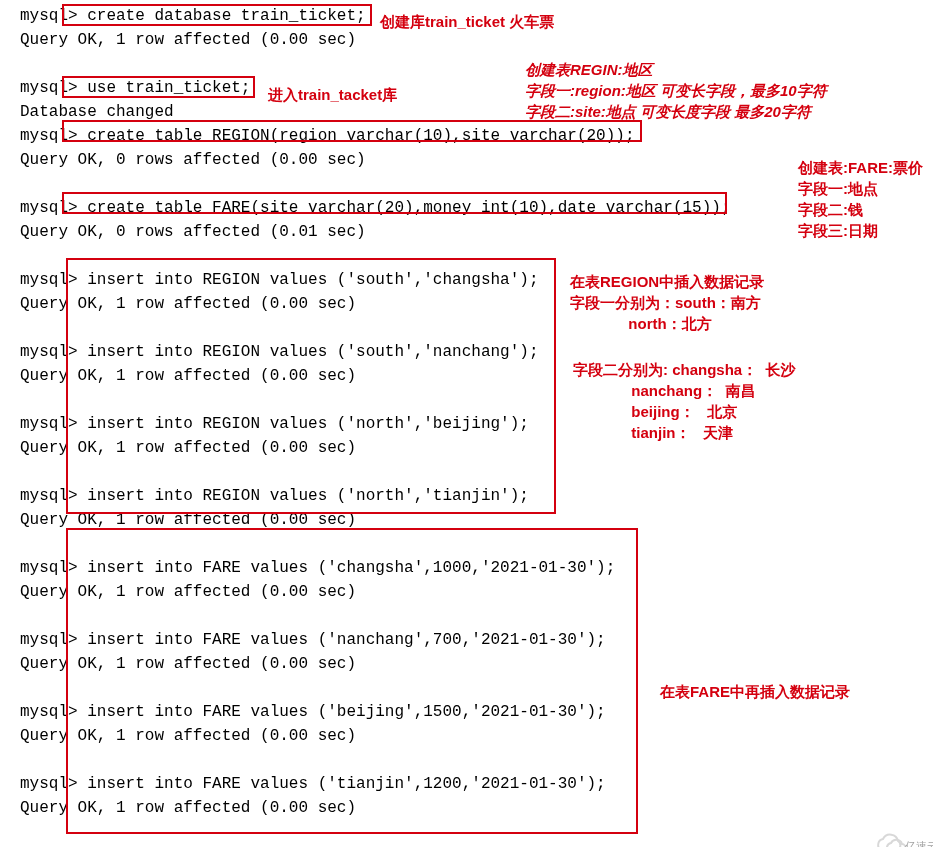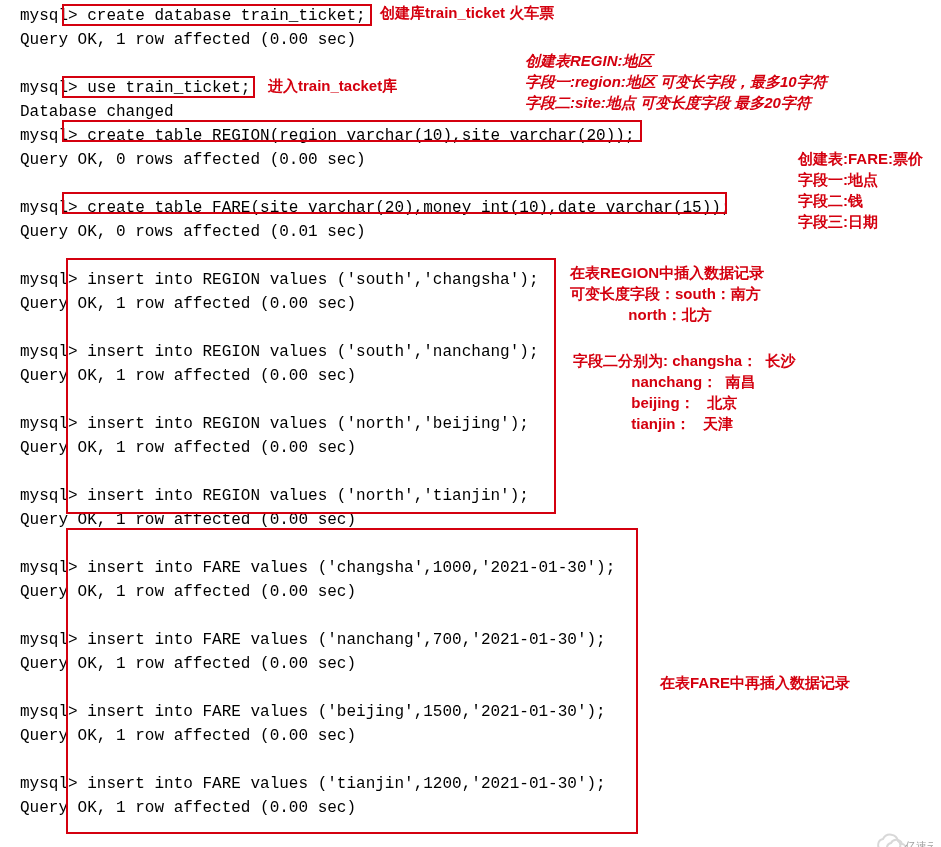--- a/index.html
+++ b/index.html
@@ -31,20 +31,21 @@
   }
   
   .annot {
     position: absolute;
     color: #d4000f;
     font-family: "Microsoft YaHei", "SimSun", Arial, sans-serif;
     font-size: 15px;
     font-weight: bold;
     line-height: 1.4;
     white-space: nowrap;
+    margin-top: 9px;
   }
   .annot.multi {
     white-space: pre;
   }
   .watermark {
     position: absolute;
     right: 70px;
     bottom: 10px;
     color: #d9d9d9;
     font-family: Arial, sans-serif;
@@ -77,21 +78,21 @@
     <div class="annot" style="left: 380px; top: 2px;">创建库train_ticket 火车票</div>
     <div class="annot multi" style="left: 525px; top: 50px; font-style: italic;">创建表REGIN:地区
 字段一:region:地区 可变长字段，最多10字符
 字段二:site:地点 可变长度字段 最多20字符</div>
     <div class="annot" style="left: 268px; top: 75px;">进入train_tacket库</div>
     <div class="annot multi" style="left: 798px; top: 148px;">创建表:FARE:票价
 字段一:地点
 字段二:钱
 字段三:日期</div>
     <div class="annot multi" style="left: 570px; top: 262px;">在表REGION中插入数据记录
-可变长度字段：south：南方
+字段一分别为：south：南方
               north：北方</div>
     <div class="annot multi" style="left: 573px; top: 350px;">字段二分别为: changsha：  长沙
               nanchang：  南昌
               beijing：   北京
               tianjin：   天津</div>
     <div class="annot" style="left: 660px; top: 672px;">在表FARE中再插入数据记录</div>
   </div>
 
 <div class="watermark">https://blog.csdn.net/weixi</div>
 

